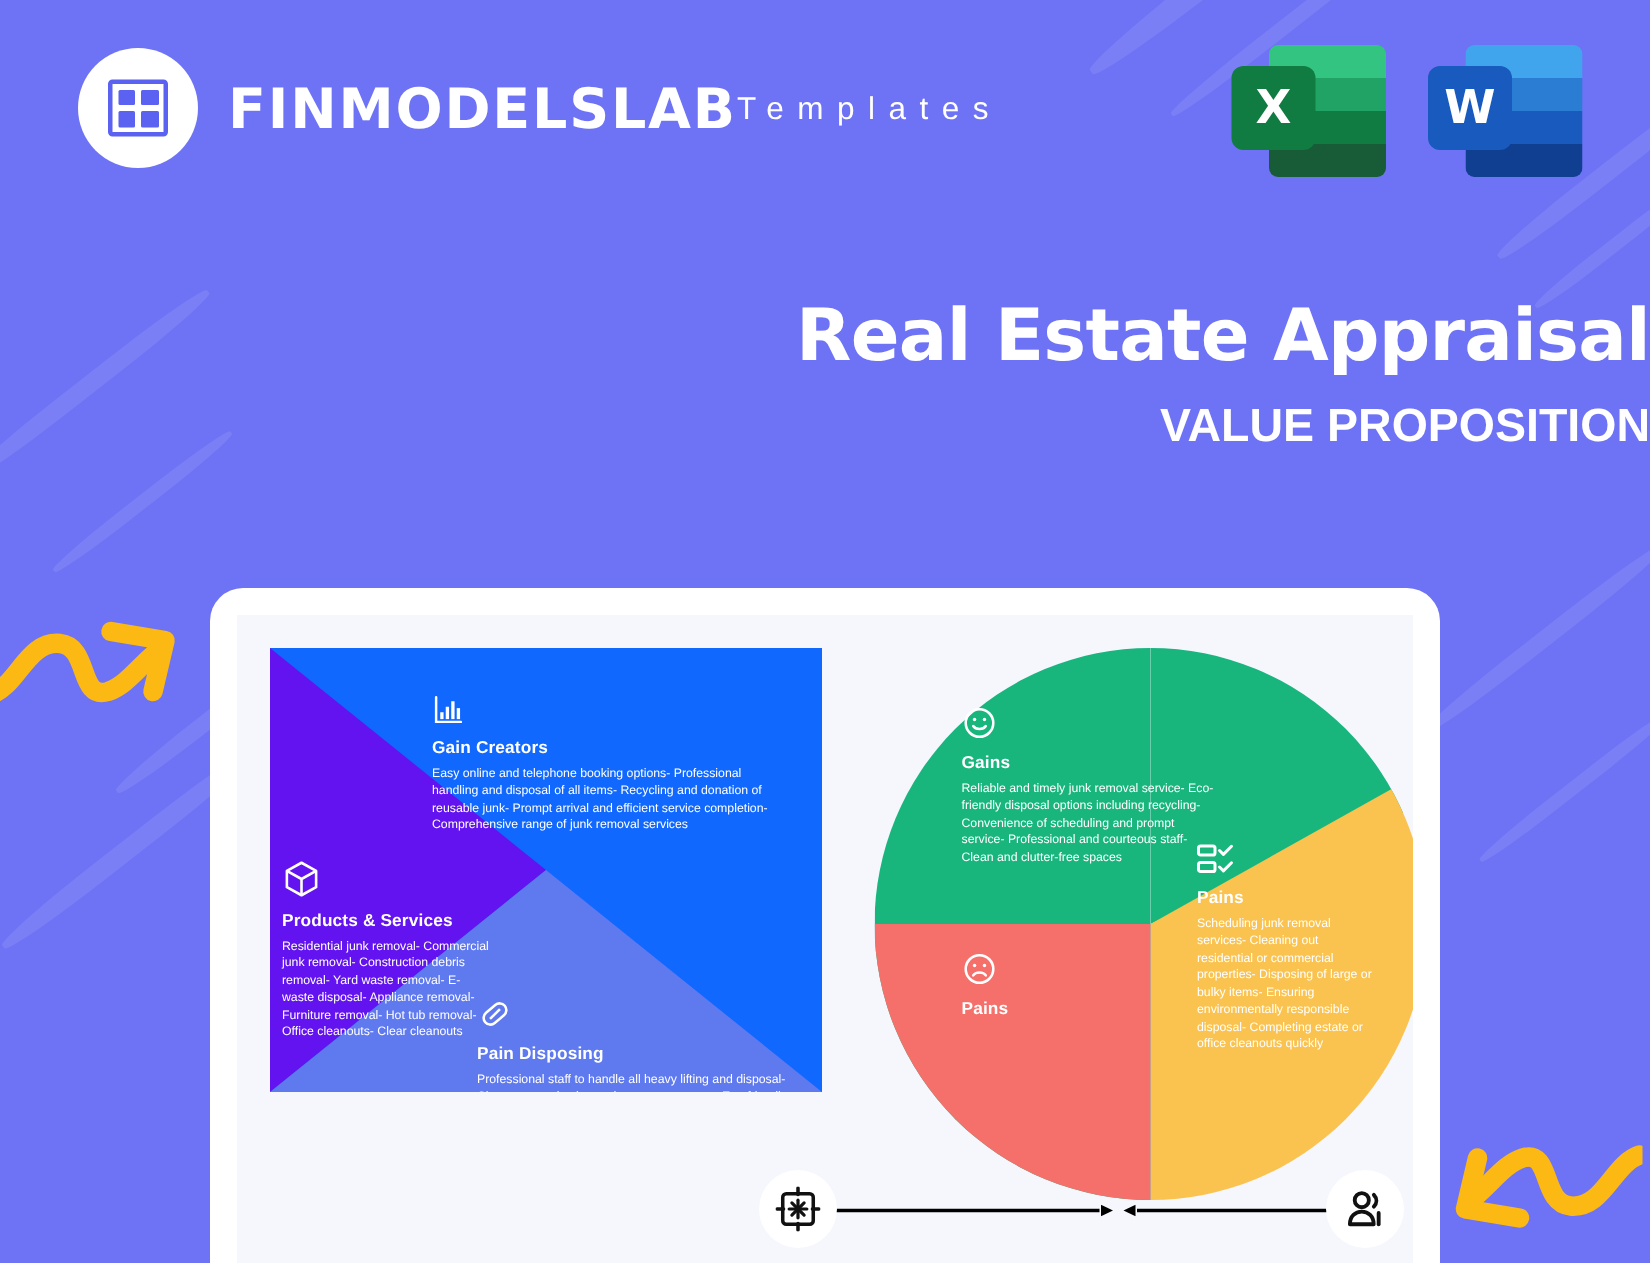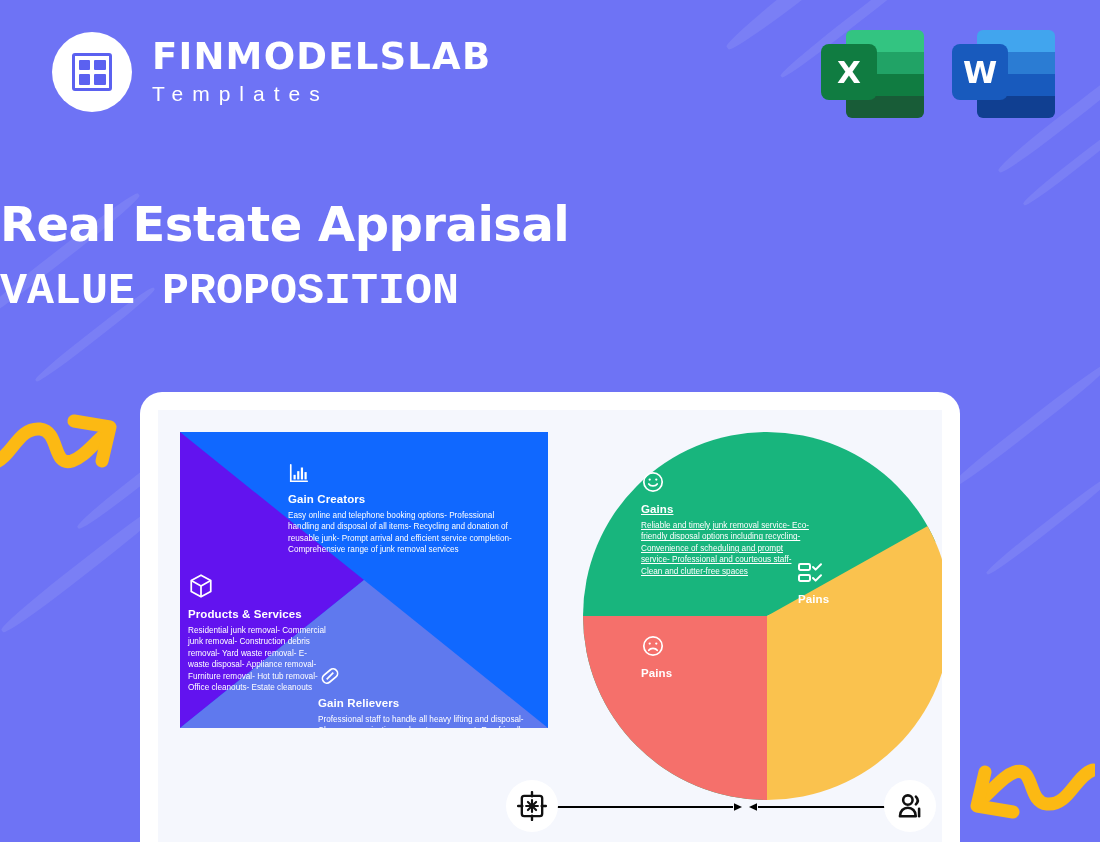--- a/index.html
+++ b/index.html
@@ -41,21 +41,21 @@
     border: 3.5px solid #5b61f0;
     border-radius: 3px;
     display: grid;
     grid-template-columns: 1fr 1fr;
     grid-template-rows: 1fr 1fr;
     gap: 3.5px;
     padding: 3.5px;
   }
   .logo-grid span { background: #5b61f0; border-radius: 1px; }
 
-  .logo-text { display: flex; flex-direction: column; }
+  .logo-text { display: flex; flex-direction: row; }
   .logo-main {
     font-size: 37px; font-weight: bold; color: #ffffff;
     letter-spacing: 1.2px; line-height: 1; font-family: "DejaVu Sans", sans-serif;
   }
   .logo-sub {
     font-size: 21px; color: #ffffff; letter-spacing: 9px;
     margin-top: 7px; font-family: "Liberation Sans", sans-serif;
   }
 
   
@@ -77,28 +77,28 @@
   .oi-front {
     position: absolute; left: 0; top: 18px; width: 56px; height: 56px;
     border-radius: 8px; color: #fff;
     display: flex; align-items: center; justify-content: center;
     font-size: 31px; font-weight: bold; font-family: "DejaVu Sans", sans-serif;
   }
   .excel .oi-front { background: #107c41; }
   .word  .oi-front { background: #185abd; }
 
   
-  .titles { position: absolute; top: 196px; left: 0; right: 0; text-align: left; }
+  .titles { position: absolute; top: 196px; left: 0; right: 0; text-align: right; }
   .title-1 {
     font-size: 48px; font-weight: bold; color: #ffffff;
     font-family: "DejaVu Sans", sans-serif; letter-spacing: -0.5px;
   }
   .title-2 {
-    font-size: 45px; font-weight: bold; color: #ffffff;
-    font-family: Liberation Mono, monospace; margin-top: 14px; letter-spacing: 0px;
+    font-size: 31px; font-weight: bold; color: #ffffff;
+    font-family: Liberation Sans, sans-serif; margin-top: 14px; letter-spacing: 0px;
   }
 
   
   .laptop {
     position: absolute; left: 140px; top: 392px;
     width: 820px; height: 470px;
     background: #ffffff;
     border-radius: 22px 22px 0 0;
     padding: 18px 18px 0 18px;
   }
@@ -147,21 +147,21 @@
     border-radius: 50%;
     overflow: hidden;
   }
   .slice { position: absolute; left: 0; top: 0; width: 100%; height: 100%; }
   .s-green  { background: #18b57d; clip-path: polygon(50% 50%, 50% 0, 0 0, 0 100%, 50% 100%); }
   .s-teal   { background: #18b57d; clip-path: polygon(50% 50%, 50% 0, 100% 0, 100% 28%); }
   .s-yellow { background: #fac24e; clip-path: polygon(50% 50%, 100% 22%, 100% 100%, 50% 100%); }
   .s-red    { background: #f5706b; clip-path: polygon(50% 50%, 50% 100%, 0 100%, 0 50%); }
 
   .pie-cell { position: absolute; color: #ffffff; }
-  .cell-gains      { left: 58px;  top: 38px;  width: 170px; text-decoration: underline; }
+  .cell-gains      { left: 58px;  top: 38px;  width: 170px; }
   .cell-pains-red  { left: 58px;  top: 202px; width: 175px; }
   .cell-pains-yel  { left: 215px; top: 130px; width: 120px; }
 
   
   .badge {
     position: absolute; width: 52px; height: 52px; border-radius: 50%;
     background: #ffffff;
     display: flex; align-items: center; justify-content: center;
     z-index: 6;
   }
@@ -266,29 +266,29 @@
         <div class="cell-title">Gain Creators</div>
         <div class="cell-body">Easy online and telephone booking options- Professional handling and disposal of all items- Recycling and donation of reusable junk- Prompt arrival and efficient service completion- Comprehensive range of junk removal services</div>
       </div>
 
       <div class="sq-cell cell-products">
         <svg class="ic" width="26" height="26" viewBox="0 0 24 24">
           <path d="M12 2 L21 7 L21 17 L12 22 L3 17 L3 7 Z" stroke="#fff" stroke-width="1.6" fill="none" stroke-linejoin="round"></path>
           <path d="M3 7 L12 12 L21 7 M12 12 L12 22" stroke="#fff" stroke-width="1.6" fill="none" stroke-linejoin="round"></path>
         </svg>
         <div class="cell-title">Products &amp; Services</div>
-        <div class="cell-body">Residential junk removal- Commercial junk removal- Construction debris removal- Yard waste removal- E-waste disposal- Appliance removal- Furniture removal- Hot tub removal- Office cleanouts- Estate cleanouts</div>
+        <div class="cell-body">Residential junk removal- Commercial junk removal- Construction debris removal- Yard waste removal- E-waste disposal- Appliance removal- Furniture removal- Hot tub removal- Office cleanouts- Clear cleanouts</div>
       </div>
 
       <div class="sq-cell cell-relief">
         <svg class="ic" width="24" height="24" viewBox="0 0 24 24">
           <rect x="3.5" y="7.5" width="17" height="9" rx="4.5" fill="none" stroke="#fff" stroke-width="1.7" transform="rotate(-40 12 12)"></rect>
           <line x1="8.7" y1="15.3" x2="15.3" y2="8.7" stroke="#fff" stroke-width="1.7"></line>
         </svg>
-        <div class="cell-title">Gain Relievers</div>
+        <div class="cell-title">Pain Disposing</div>
         <div class="cell-body">Professional staff to handle all heavy lifting and disposal- Clear communication and customer support- Eco-friendly disposal options to alleviate environmental concerns- Reliable and timely service to reduce stress- Transparent pricing with no hidden fees</div>
       </div>
     </div>
 
     <div class="circle-wrap">
       <div class="pie">
         <div class="slice s-green"></div>
         <div class="slice s-teal"></div>
         <div class="slice s-yellow"></div>
         <div class="slice s-red"></div>
@@ -316,20 +316,21 @@
       </div>
 
       <div class="pie-cell cell-pains-yel">
         <svg class="ic" width="26" height="22" viewBox="0 0 26 22">
           <rect x="1" y="2" width="11" height="6" rx="1.4" fill="none" stroke="#fff" stroke-width="2"></rect>
           <rect x="1" y="13" width="11" height="6" rx="1.4" fill="none" stroke="#fff" stroke-width="2"></rect>
           <path d="M15 5 L17.6 7.6 L23 2.2" stroke="#fff" stroke-width="2" fill="none" stroke-linecap="round" stroke-linejoin="round"></path>
           <path d="M15 16 L17.6 18.6 L23 13.2" stroke="#fff" stroke-width="2" fill="none" stroke-linecap="round" stroke-linejoin="round"></path>
         </svg>
         <div class="cell-title">Pains</div>
+        <div class="cell-body">Scheduling junk removal services- Cleaning out residential or commercial properties- Disposing of large or bulky items- Ensuring environmentally responsible disposal- Completing estate or office cleanouts quickly</div>
       </div>
     </div>
 
     <svg class="connector" viewBox="0 0 340 8" preserveAspectRatio="none">
       <line x1="0" y1="4" x2="185" y2="4" stroke="#000" stroke-width="2.2"></line>
       <path d="M186 0.2 L194 4 L186 7.8 Z" fill="#000"></path>
       <line x1="340" y1="4" x2="210" y2="4" stroke="#000" stroke-width="2.2"></line>
       <path d="M209 0.2 L201 4 L209 7.8 Z" fill="#000"></path>
     </svg>
 

